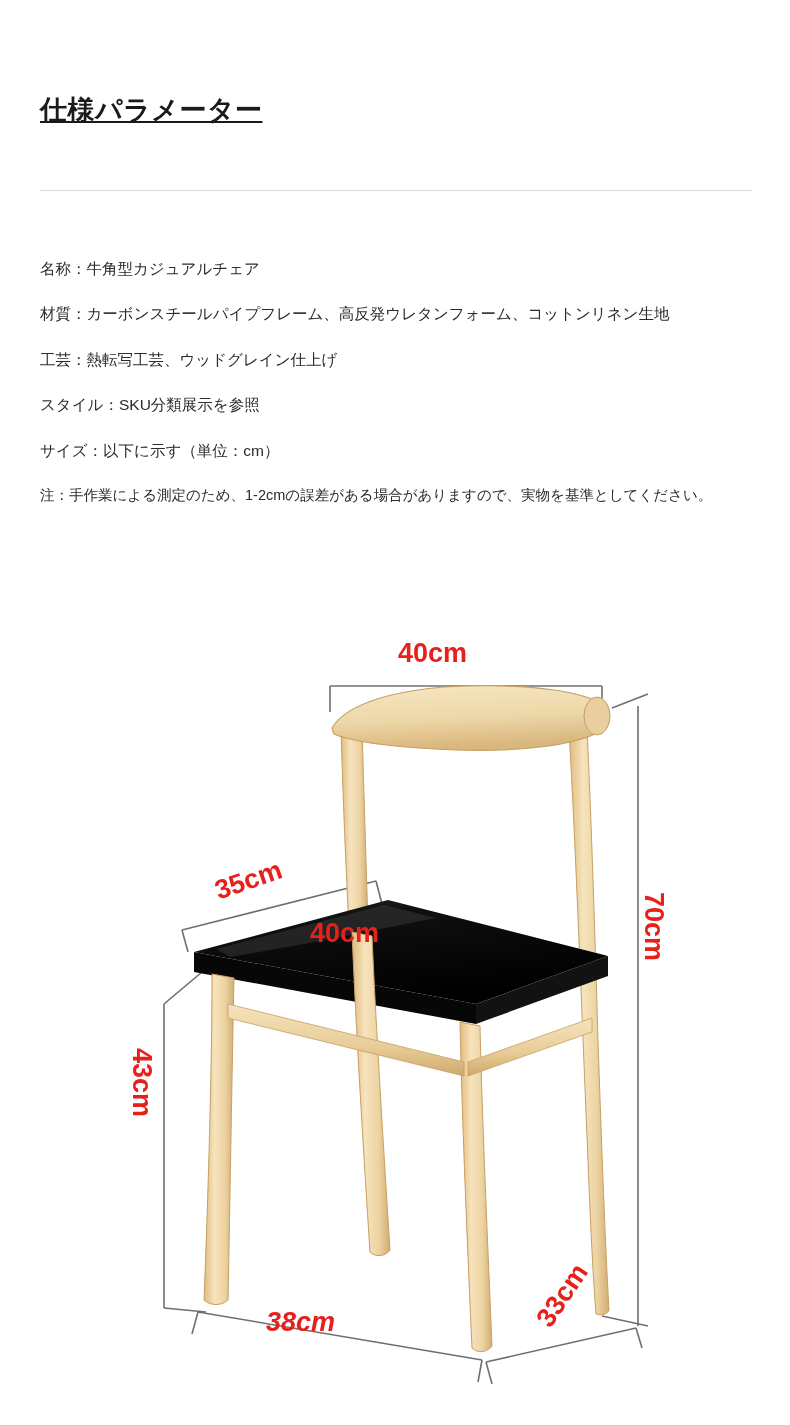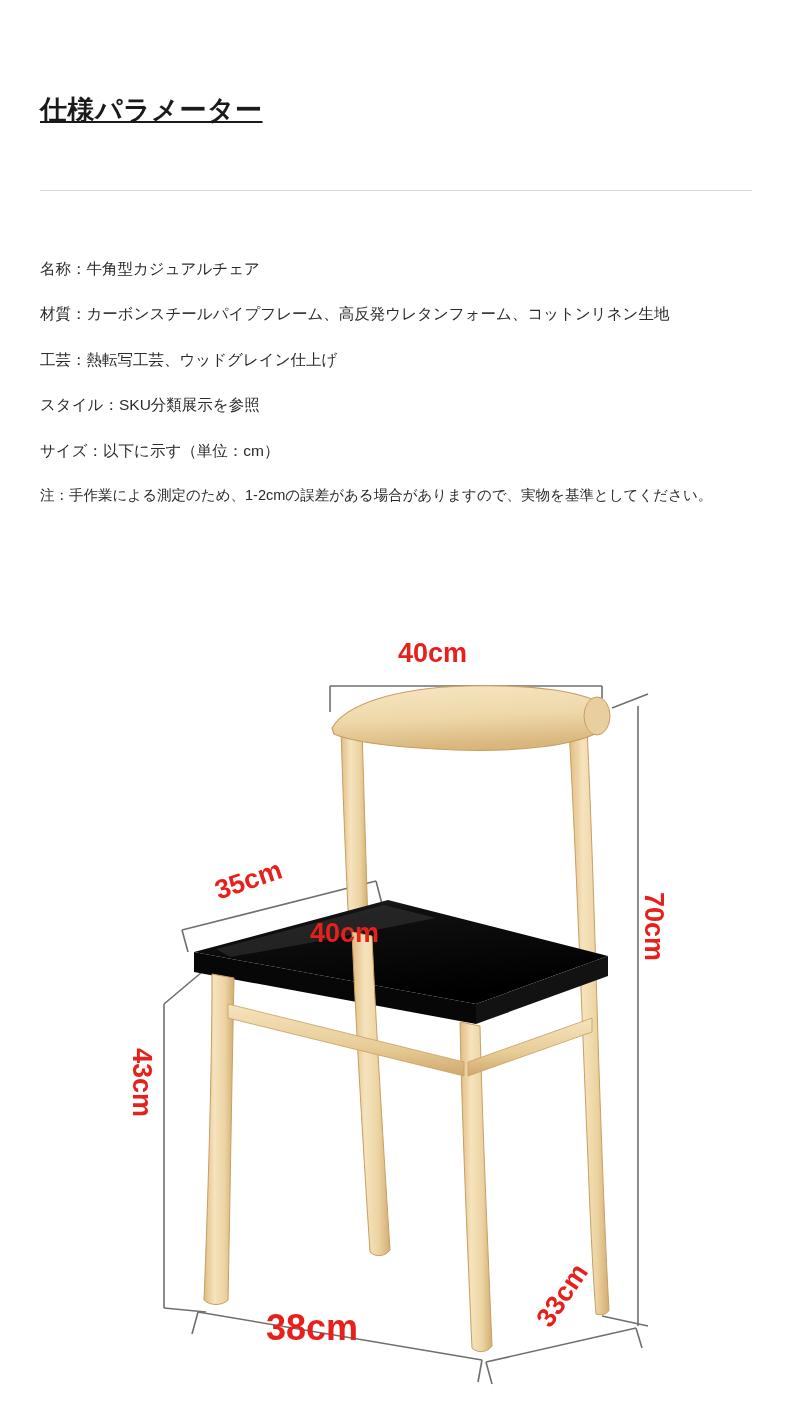--- a/index.html
+++ b/index.html
@@ -76,21 +76,21 @@
     color: #e8201b;
     font-weight: bold;
     font-family: "Liberation Sans", sans-serif;
     white-space: nowrap;
   }
   .dim-40-top   { left: 398px; top: 38px;  font-size: 27px; }
   .dim-35       { left: 214px; top: 265px; font-size: 27px; transform: rotate(-19deg); }
   .dim-40-seat  { left: 310px; top: 318px; font-size: 27px; }
   .dim-70       { left: 638px; top: 292px; font-size: 27px; writing-mode: vertical-rl; text-orientation: mixed; }
   .dim-43       { left: 126px; top: 448px; font-size: 27px; writing-mode: vertical-rl; text-orientation: mixed; }
-  .dim-38       { left: 266px; top: 707px; font-size: 36px; }
+  .dim-38       { left: 266px; top: 707px; font-size: 27px; font-style: italic; }
   .dim-33       { left: 528px; top: 680px; font-size: 27px; transform: rotate(-56deg); }
 </style>
 </head>
 <body>
 
 <div class="page-title">仕様パラメーター</div>
 <div class="title-rule"></div>
 
 <div class="spec-list">
   <div class="spec-row">名称：牛角型カジュアルチェア</div>

